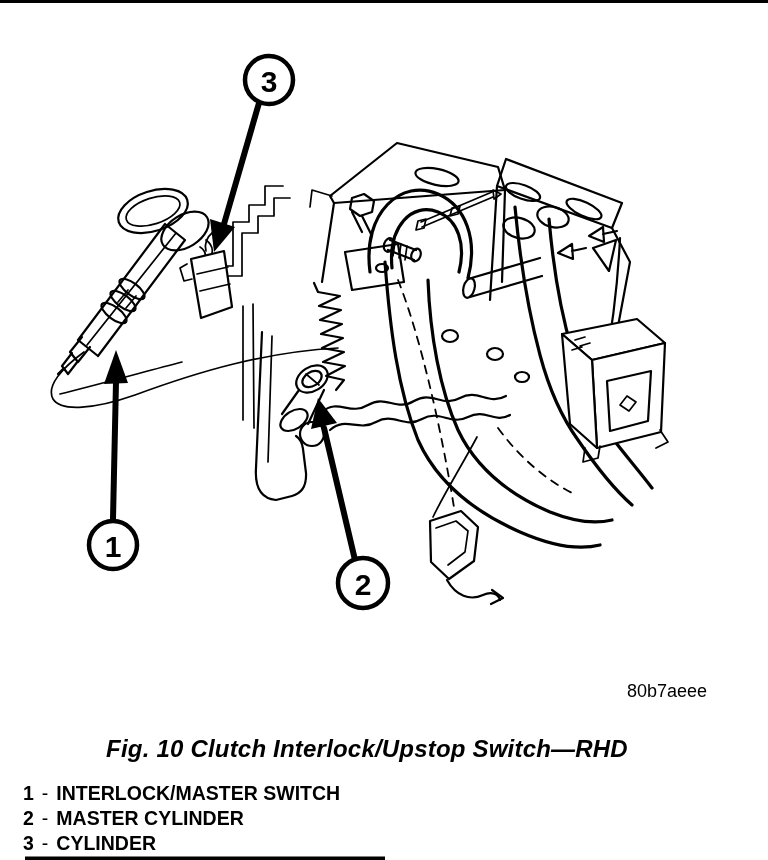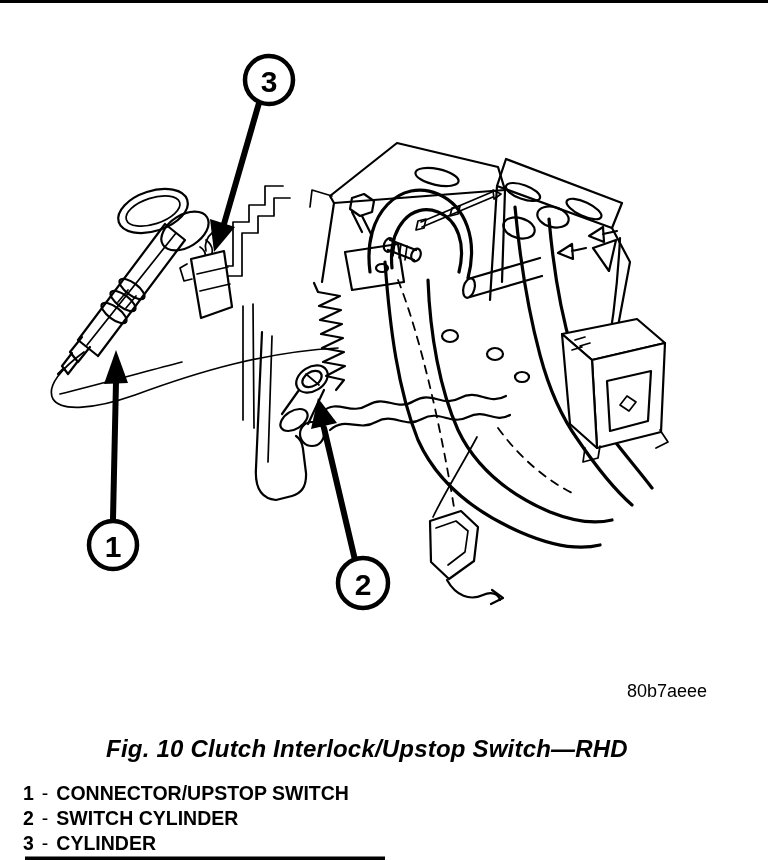--- a/index.html
+++ b/index.html
@@ -201,26 +201,26 @@
 
     <text class="figcode" x="627" y="697">80b7aeee</text>
   </svg>
 
   <div class="caption">Fig. 10 Clutch Interlock/Upstop Switch—RHD</div>
 
   <div class="legend">
     <div class="legend-row">
       <span>1</span>
       <span class="legend-sep">-</span>
-      <span>CONNECTOR/UPSTOP SWITCH</span>
+      <span>INTERLOCK/MASTER SWITCH</span>
     </div>
     <div class="legend-row">
       <span>2</span>
       <span class="legend-sep">-</span>
-      <span>SWITCH CYLINDER</span>
+      <span>MASTER CYLINDER</span>
     </div>
     <div class="legend-row">
       <span>3</span>
       <span class="legend-sep">-</span>
       <span>CYLINDER</span>
     </div>
   </div>
 
 </div>
 

